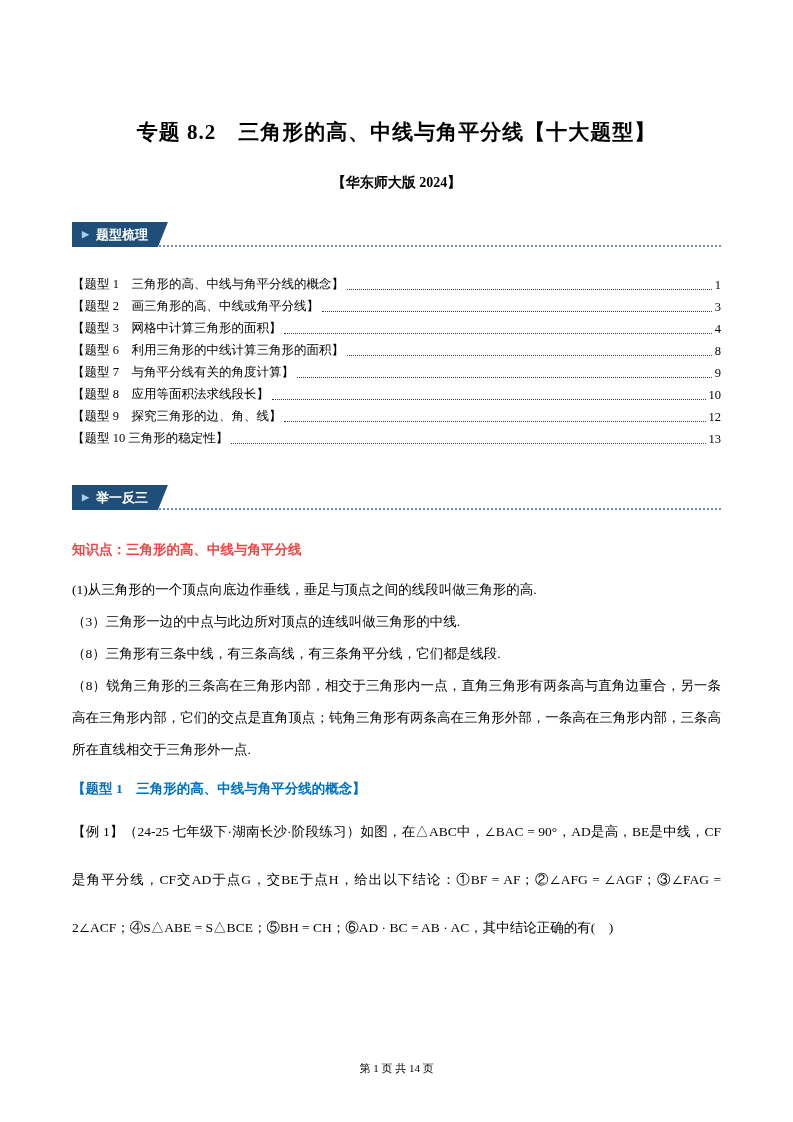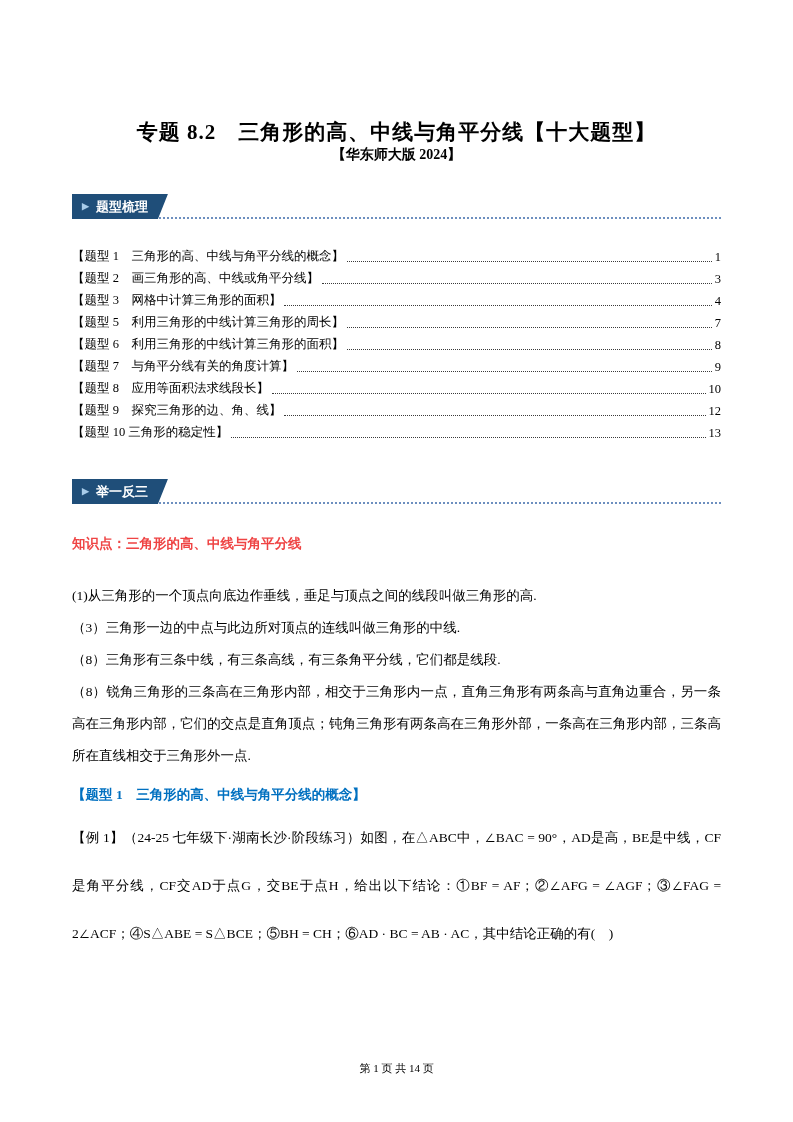--- a/index.html
+++ b/index.html
@@ -16,20 +16,21 @@
     overflow: hidden;
   }
   .doc-title {
     margin-top: 118px;
     text-align: center;
     font-size: 21px;
     font-weight: bold;
     letter-spacing: 1px;
   }
   .doc-subtitle {
+    margin-top: 28px;
     text-align: center;
     font-size: 14px;
     font-weight: bold;
   }
   .section-header {
     position: relative;
     height: 25px;
   }
   .section-header.first { margin-top: 30px; }
   .section-header.second { margin-top: 38px; }
@@ -74,21 +75,21 @@
     min-width: 20px;
   }
   .toc-page { white-space: nowrap; }
   .kn-heading {
     margin-top: 28px;
     color: #ef4444;
     font-size: 13.5px;
     font-weight: bold;
     line-height: 24px;
   }
-  .kn-paras { margin-top: 24px; }
+  .kn-paras { margin-top: 12px; }
   .kn-paras p {
     margin: 0;
     font-size: 13.5px;
     line-height: 32px;
     text-align: justify;
   }
   .topic-heading {
     margin-top: 8px;
     color: #0070C0;
     font-size: 13.5px;
@@ -136,25 +137,20 @@
       <span class="toc-label">【题型 2　画三角形的高、中线或角平分线】</span>
       <span class="toc-leader"></span>
       <span class="toc-page">3</span>
     </div>
     <div class="toc-row">
       <span class="toc-label">【题型 3　网格中计算三角形的面积】</span>
       <span class="toc-leader"></span>
       <span class="toc-page">4</span>
     </div>
     <div class="toc-row">
-      <span class="toc-label">【题型 5　利用三角形的中线计算三角形的周长】</span>
-      <span class="toc-leader"></span>
-      <span class="toc-page">7</span>
-    </div>
-    <div class="toc-row">
       <span class="toc-label">【题型 6　利用三角形的中线计算三角形的面积】</span>
       <span class="toc-leader"></span>
       <span class="toc-page">8</span>
     </div>
     <div class="toc-row">
       <span class="toc-label">【题型 7　与角平分线有关的角度计算】</span>
       <span class="toc-leader"></span>
       <span class="toc-page">9</span>
     </div>
     <div class="toc-row">

